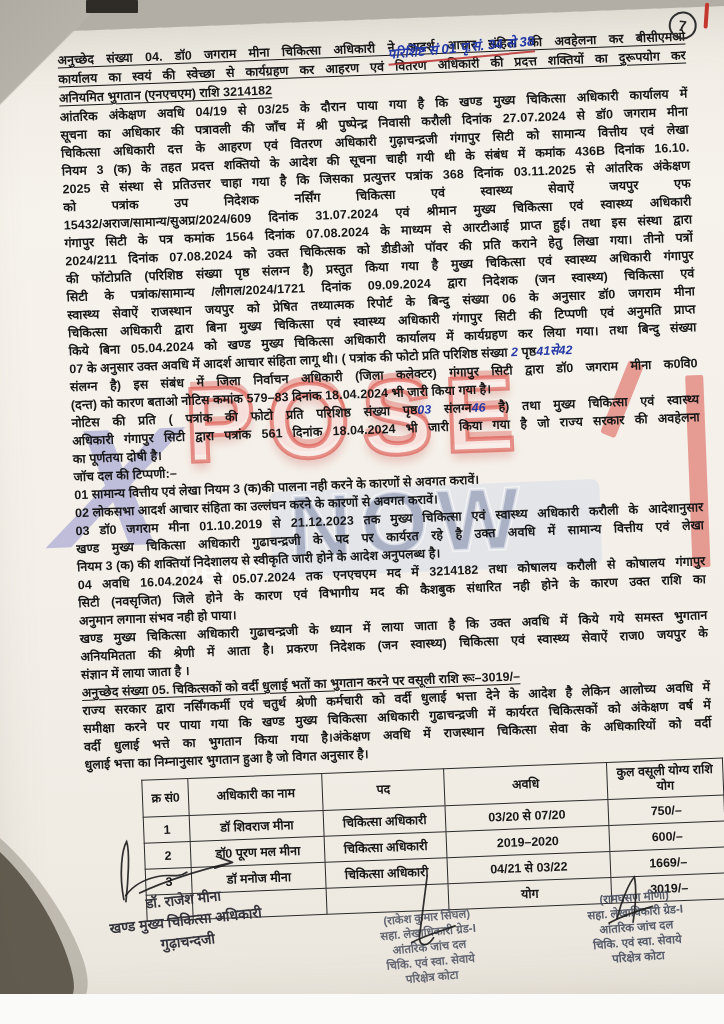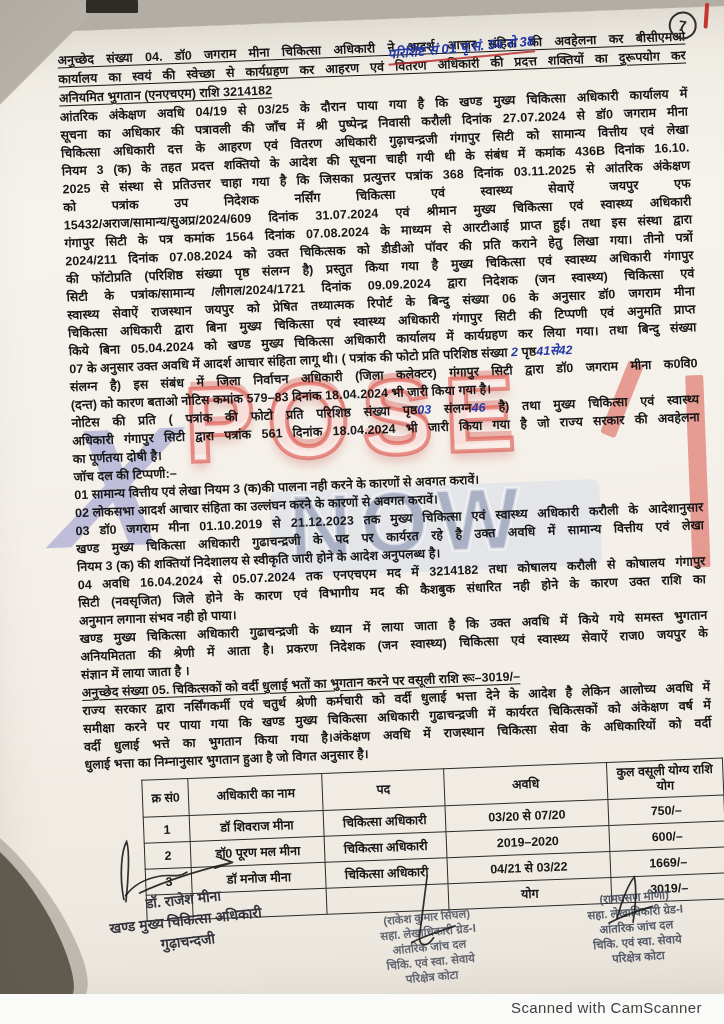--- a/index.html
+++ b/index.html
@@ -247,15 +247,14 @@
     </div>
   </div>
 
   <div class="corner-top-left"></div>
   <div class="dark-strip"></div>
   <svg class="corner-shadow" width="724" height="1024">
     <path d="M0,852 C30,880 58,925 70,965 C78,992 74,1004 55,1004 L0,1004 Z" fill="#433d33" opacity="0.85"></path>
     <path d="M0,838 C36,870 70,920 84,962 C92,990 88,1006 62,1008 L0,1008 Z" fill="#6b6456" opacity="0.35"></path>
   </svg>
   <div class="bottom-strip"></div>
-  <div class="camscanner">Scanned with CamScanner</div>
 
 </div>
 
 </body></html>

